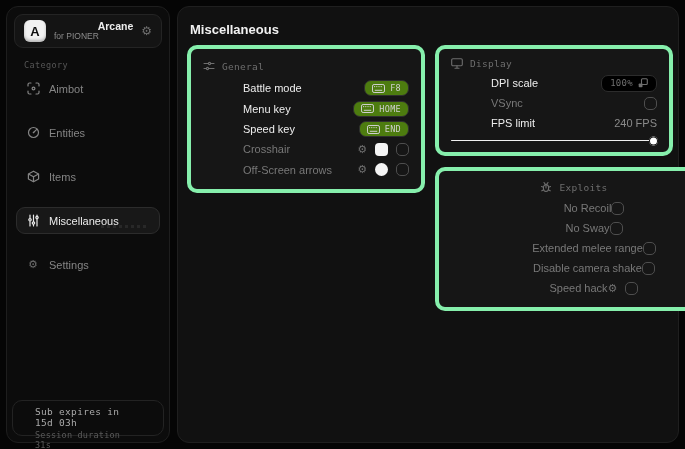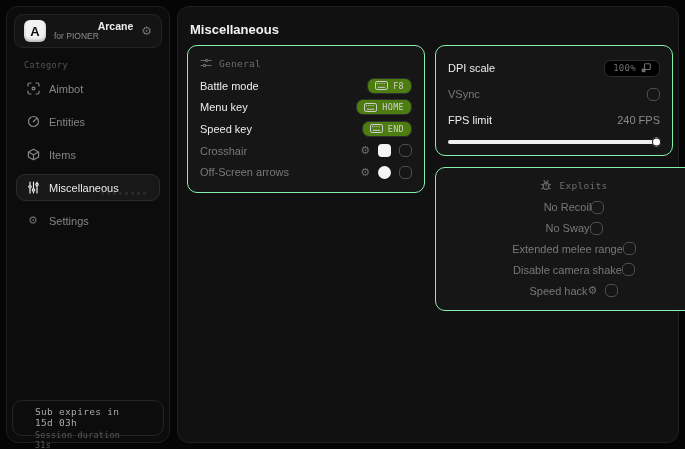--- a/index.html
+++ b/index.html
@@ -30,21 +30,21 @@
   .logo-text { flex:1; line-height:1.15; }
   .logo-title { font-size:10.5px; font-weight:bold; color:#ededed;text-align:right; }
   .logo-sub   { font-size:8.5px; color:#8d8d8d; }
   .gear-glyph { font-family:"DejaVu Sans", sans-serif; color:#6f6f6f; font-size:12px; line-height:1; cursor:default; }
   .gear-glyph.sm { font-size:11px; }
 
   .cat-label {
     position:absolute; left:17px; top:53px;
     font-size:8.5px; color:#565656; letter-spacing:.4px;
   }
-  .nav { position:absolute; left:9px; right:9px; top:68px; display:flex; flex-direction:column; gap:6px; }
+  .nav { position:absolute; left:9px; right:9px; top:68px; display:flex; flex-direction:column; gap:17px; }
   .nav-item {
     height:27px; border:1px solid transparent; border-radius:9px;
     display:flex; align-items:center; gap:9px; padding:0 9px;
     color:#858585; font-size:11px; position:relative;
   }
   .nav-item .nav-ic { width:14px; height:14px; display:flex; align-items:center; justify-content:center; }
   .nav-item svg { display:block; }
   .nav-item.selected { background:#181818; border-color:#2c2c2c; color:#ebebeb; }
   .nav-item.selected::after {
     content:""; position:absolute; right:10px; bottom:5px; width:48px; height:3px;
@@ -59,29 +59,29 @@
   .status-l2 { font-size:8.5px; color:#5a5a5a; margin-top:2px; letter-spacing:.2px; }
 
   
   .content {
     position:absolute; left:177px; top:6px; width:502px; height:437px;
     background:#111111; border:1px solid #1f1f1f; border-radius:12px;
   }
   .page-title { position:absolute; left:12px; top:15px; font-size:13px; font-weight:bold; color:#f2f2f2; }
 
   .panel {
-    position:absolute; background:#161616; border:1px solid #86efac;
+    position:absolute; background:#161616; border:4px solid #86efac;
     border-radius:10px; padding:9px 12px; display:flex; flex-direction:column;
   }
   .panel-head {
     display:flex; align-items:center; gap:7px;
     color:#6e6e6e; font-size:9.5px; letter-spacing:.3px; margin-bottom:4px; height:16px;
   }
   .panel-head svg { display:block; }
-  .row { display:flex; align-items:center; justify-content:space-between; flex:1; min-height:20px; }
+  .row { display:flex; align-items:center; justify-content:space-between; flex:1; min-height:20px;margin-left:40px; }
   .row-label { font-size:11px; color:#ededed; }
   .row-label.dim { color:#787878; }
   .row-controls { display:flex; align-items:center; gap:8px; }
 
   .keybind {
     display:inline-flex; align-items:center; gap:5px;
     background:#4d7c0f; border:1px solid #2f2f2f; border-radius:7px;
     padding:2px 7px; color:#cfcfcf; font-size:8.5px; letter-spacing:.3px;
   }
   .keybind svg { display:block; }
@@ -254,20 +254,27 @@
         <span class="row-label dim">Off-Screen arrows</span>
         <span class="row-controls">
           <span class="gear-glyph sm">⚙</span>
           <span class="swatch circle"></span>
           <span class="checkbox"></span>
         </span>
       </div>
     </section>
 
     <section class="panel panel-display">
+      <div class="panel-head mono">
+        <svg width="12" height="11" viewBox="0 0 12 11" fill="none" stroke="currentColor" stroke-width="1.1" stroke-linecap="round">
+          <rect x="0.7" y="0.7" width="10.6" height="7" rx="1.2"></rect>
+          <path d="M4 10.3h4M6 7.7v2.6"></path>
+        </svg>
+        <span>Display</span>
+      </div>
 
       <div class="row">
         <span class="row-label">DPI scale</span>
         <span class="dpi-badge mono">
           <span>100%</span>
           <svg width="10" height="10" viewBox="0 0 10 10" fill="none" stroke="currentColor" stroke-width="1.1">
             <rect x="3.5" y="0.7" width="5.8" height="5.8" rx="1"></rect>
             <rect x="0.7" y="5.5" width="3.8" height="3.8" rx="0.8" fill="currentColor" stroke="none"></rect>
           </svg>
         </span>

